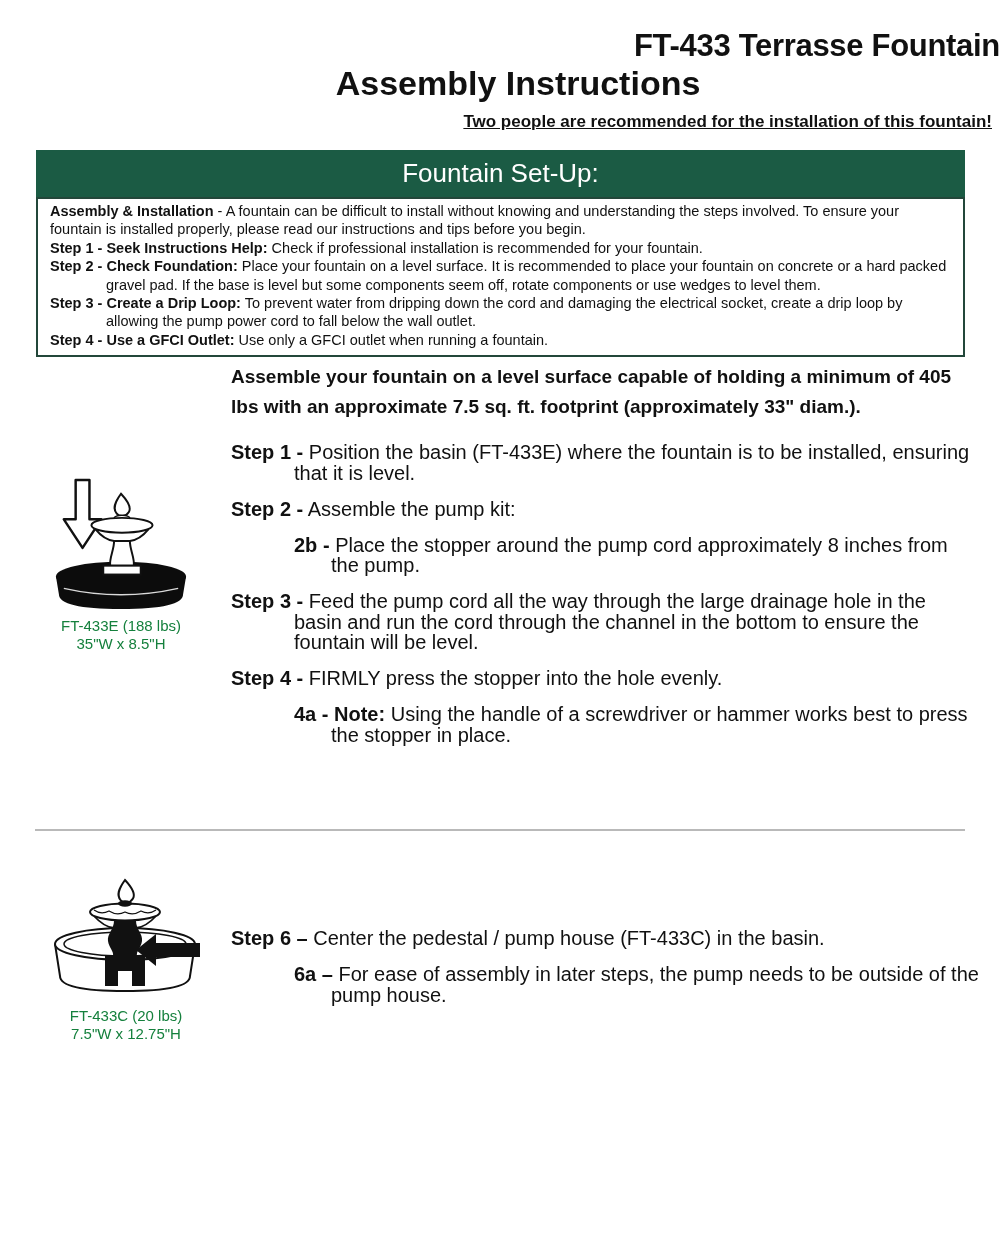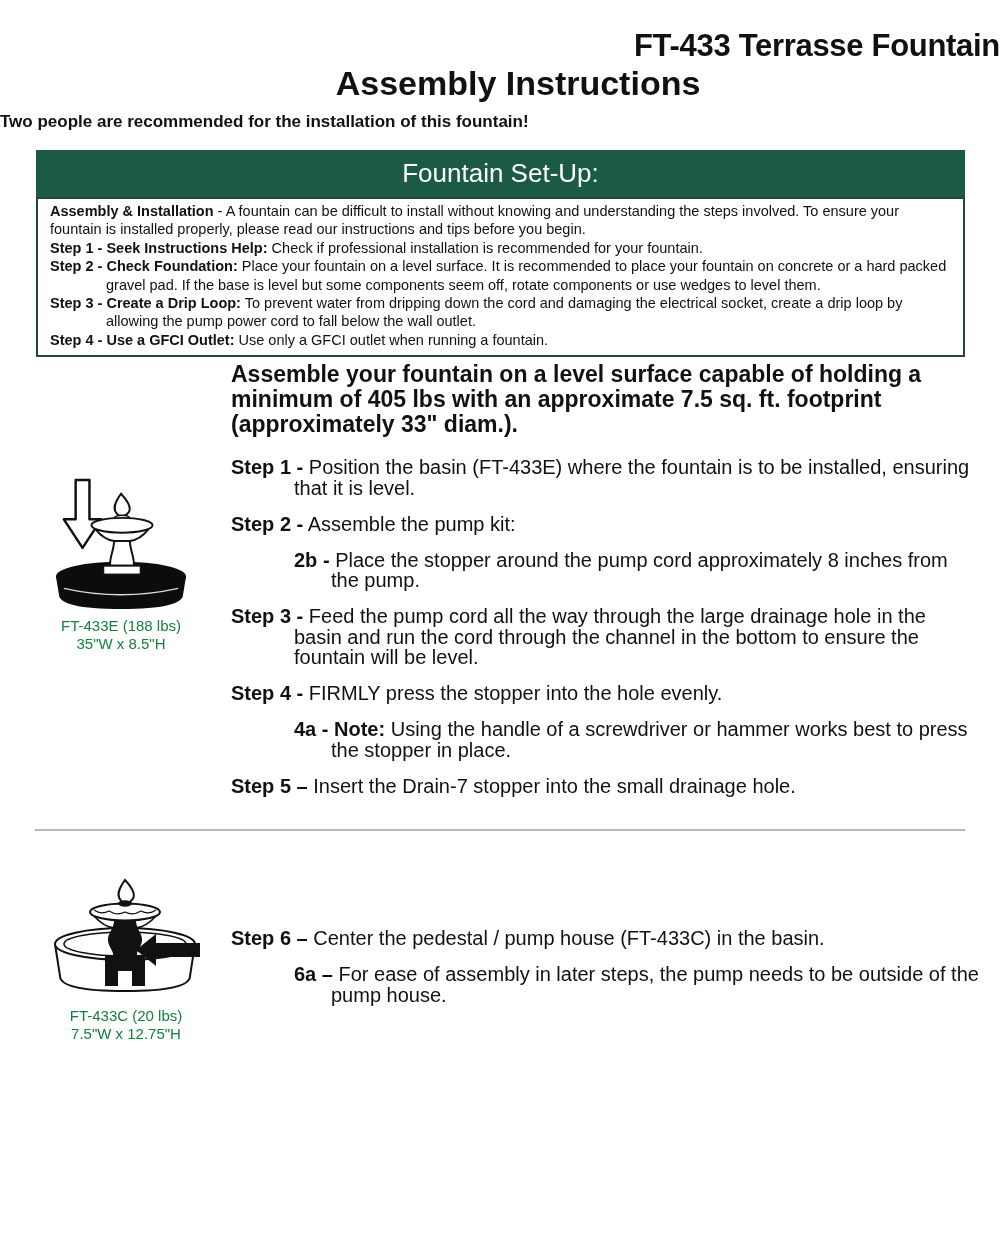--- a/index.html
+++ b/index.html
@@ -19,21 +19,21 @@
   .title{
     position:absolute;top:28px;left:0;right:0;margin:0;
     text-align:right;font-size:31px;font-weight:700;letter-spacing:-.3px;padding-left:46px;
   }
   .subtitle{
     position:absolute;top:64px;left:0;right:0;margin:0;
     text-align:center;font-size:34px;font-weight:700;padding-left:36px;
   }
   .notice{
     position:absolute;top:112px;left:0;right:8px;
-    text-align:left;font-size:17px;font-weight:700;
+    text-align:right;font-size:17px;font-weight:700;text-decoration:underline;
   }
 
   
   .greenbar{
     position:absolute;left:36px;top:150px;width:929px;height:47px;
     background:var(--green);color:#ffffff;
     display:flex;align-items:center;justify-content:center;
     font-size:26px;font-weight:400;
   }
   .setupbox{
@@ -42,21 +42,21 @@
     padding:3px 12px 6px 12px;
     font-size:14.5px;line-height:18.4px;
   }
   .setupbox p{margin:0;}
   .intro-label{font-weight:700;}
   .bstep{margin-left:33px;padding-left:56px;text-indent:-56px;}
   .lbl,.b{font-weight:700;}
 
   
   .main-col{position:absolute;left:231px;top:362px;width:748px;}
-  .lead{margin:0 0 20px 0;font-size:23px;font-weight:700;line-height:25px;}
+  .lead{margin:0 0 20px 0;font-size:19px;font-weight:700;line-height:30px;}
   .steps .step{
     margin:0 0 15.5px 0;font-size:20px;line-height:20.5px;
     padding-left:63px;text-indent:-63px;
   }
   .steps .step.indent{margin-left:63px;padding-left:37px;text-indent:-37px;}
 
   
   .divider{position:absolute;left:35px;top:829px;width:930px;height:2px;background:var(--divider);}
 
   
@@ -132,21 +132,20 @@
 
 
         <p class="step indent"><span class="lbl">2b -</span>  <span class="t">Place the stopper around the pump cord approximately 8 inches from the pump.</span></p>
 
         <p class="step"><span class="lbl">Step 3 -</span>  <span class="t">Feed the pump cord all the way through the large drainage hole in the basin and run the cord through the channel in the bottom to ensure the fountain will be level.</span></p>
 
         <p class="step"><span class="lbl">Step 4 -</span>  <span class="t">FIRMLY press the stopper into the hole evenly.</span></p>
 
         <p class="step indent"><span class="lbl">4a -</span> <span class="b">Note:</span> <span class="t">Using the handle of a screwdriver or hammer works best to press the stopper in place.</span></p>
 
-        <p class="step"><span class="lbl">Step 5 –</span>  <span class="t">Insert the Drain-7 stopper into the small drainage hole.</span></p>
       </div>
   </div>
 
   <div class="divider"></div>
 
   <div class="figure fig2">
     <svg viewBox="0 0 152 128" width="152" height="128">
 
       <g stroke="#111111">
         <path d="M5 70 L10 102 Q10 117 75 117 Q140 117 140 102 L145 70" stroke-width="2" fill="#ffffff"></path>

